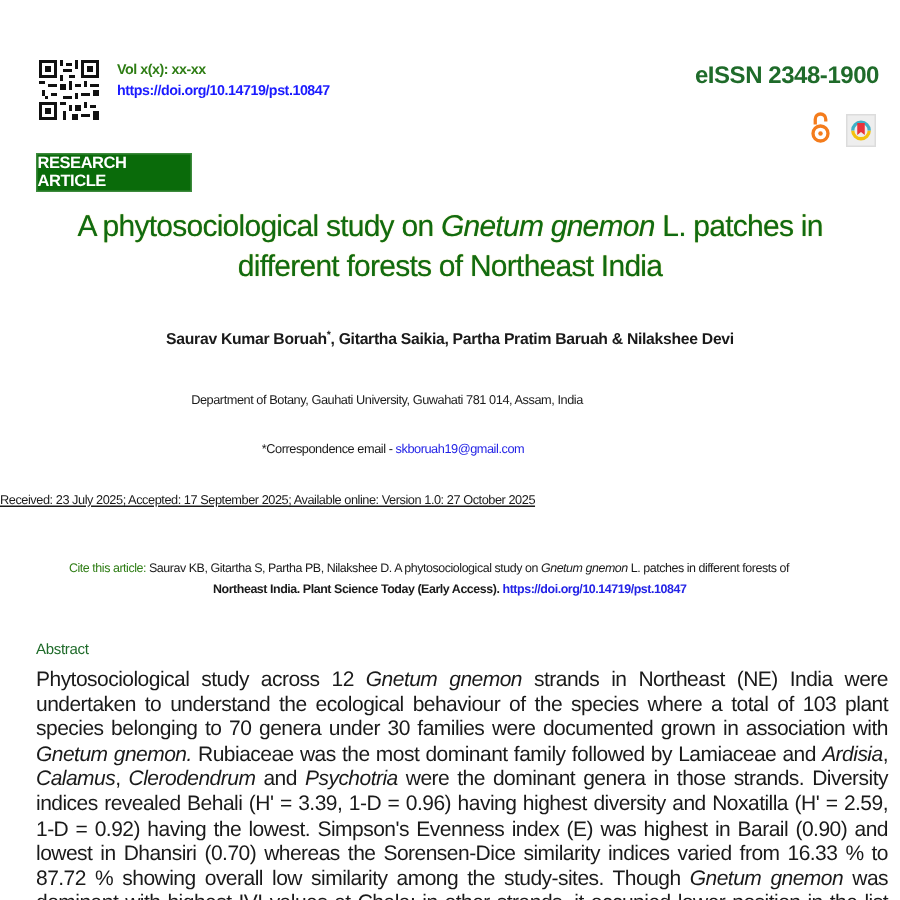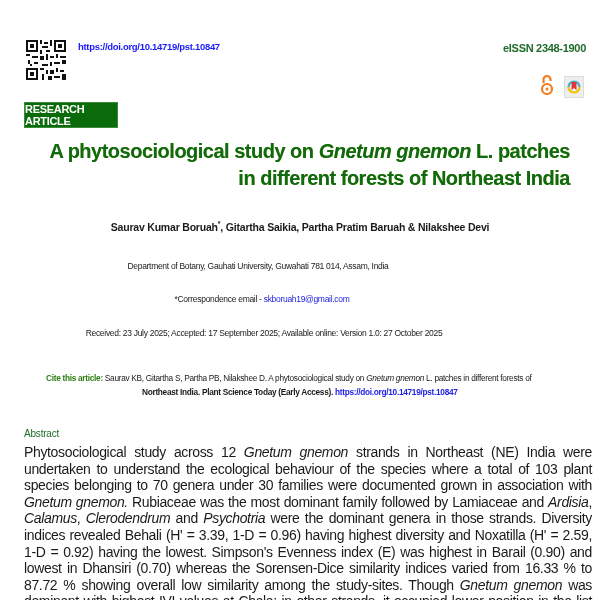--- a/index.html
+++ b/index.html
@@ -5,38 +5,38 @@
     * { margin: 0; padding: 0; box-sizing: border-box; }
     html, body { width: 600px; height: 600px; background: #ffffff; overflow: hidden; }
     body { position: relative; font-family: "Liberation Sans", sans-serif; color: #1a1a1a; }
 
     .qr { position: absolute; left: 26px; top: 40px; width: 40px; height: 40px; }
     .journal { position: absolute; left: 78px; top: 40px; font-family: "Liberation Sans", sans-serif; font-size: 9.5px; line-height: 14px; letter-spacing: -0.3px; }
     .journal .name { color: #2e7d14; font-weight: bold; }
     .journal .vol { color: #2e7d14; font-weight: bold; }
     .journal .doi { color: #1a1aff; font-weight: bold; text-decoration: none; }
 
-    .eissn { position: absolute; right: 14px; top: 42px; font-size: 11px; font-weight: bold; color: #1f6b2a; letter-spacing: -0.3px; }
+    .eissn { position: absolute; right: 14px; top: 42px; font-size: 16px; font-weight: bold; color: #1f6b2a; letter-spacing: -0.3px; }
     .oa-icon { position: absolute; left: 540px; top: 74px; width: 14px; height: 22px; }
     .crossmark { position: absolute; left: 564px; top: 76px; width: 20px; height: 22px; background: #eeeeee; border: 1px solid #dcdcdc; display: flex; align-items: center; justify-content: center; }
 
-    .badge { position: absolute; left: 24px; top: 102px; width: 94px; height: 26px; background: #0a6b0a; border: 1px solid #3c8a3c; color: #ffffff; font-size: 11px; font-weight: bold; display: flex; align-items: center; justify-content: center; letter-spacing: -0.3px; }
+    .badge { position: absolute; left: 24px; top: 102px; width: 104px; height: 26px; background: #0a6b0a; border: 1px solid #3c8a3c; color: #ffffff; font-size: 11px; font-weight: bold; display: flex; align-items: center; justify-content: center; letter-spacing: -0.3px; }
 
-    .title { position: absolute; left: 30px; top: 138px; width: 540px; text-align: right; font-size: 20px; font-weight: bold; line-height: 27px; color: #0f6a14; letter-spacing: -0.5px; text-shadow: 0 0 0.6px #9fb21a; }
+    .title { position: absolute; left: 30px; top: 138px; width: 540px; text-align: center; font-size: 20px; font-weight: normal; line-height: 27px; color: #0f6a14; letter-spacing: -0.5px; text-shadow: 0 0 0.6px #9fb21a; }
     .title i { font-style: italic; }
 
     .authors { position: absolute; left: 0; top: 220px; width: 600px; text-align: center; font-size: 10.5px; font-weight: bold; color: #1a1a1a; letter-spacing: -0.2px; }
     .authors sup { font-size: 7px; }
     .affil { position: absolute; left: 0; top: 261px; width: 516px; text-align: center; font-size: 8.5px; color: #1a1a1a; letter-spacing: -0.3px; }
     .corr { position: absolute; left: 0; top: 294px; width: 524px; text-align: center; font-size: 8.5px; color: #1a1a1a; letter-spacing: -0.3px; }
     .corr a { color: #2323e6; text-decoration: none; }
-    .dates { position: absolute; left: 0; top: 328px; width: 528px; text-align: center; font-size: 8.5px; color: #1a1a1a; letter-spacing: -0.3px; }
+    .dates { position: absolute; left: 0; top: 328px; width: 528px; text-align: left; font-size: 8.5px; color: #1a1a1a; letter-spacing: -0.3px; text-decoration: underline; }
 
     .cite { position: absolute; left: 46px; top: 371px; width: 520px; font-size: 8.3px; line-height: 14px; color: #1a1a1a; letter-spacing: -0.3px; }
-    .cite .lbl { color: #2e7d14; font-weight: bold; }
+    .cite .lbl { color: #2e7d14; font-weight: normal; }
     .cite .cont { padding-left: 96px; display: block; font-weight: bold; }
     .cite a { color: #2323e6; text-decoration: none; }
 
     .abs-head { position: absolute; left: 24px; top: 428px; font-size: 10px; font-weight: normal; color: #1f6b2a; letter-spacing: -0.2px; }
     .abstract { position: absolute; left: 24px; top: 444px; width: 568px; font-size: 14px; line-height: 16.6px; color: #1a1a1a; text-align: justify; letter-spacing: -0.35px; }
     .abstract i { font-style: italic; }
   </style>
 </head>
 <body>
 
@@ -80,20 +80,21 @@
       <rect x="17" y="15" width="2" height="1"></rect>
         <rect x="14" y="18" width="3" height="1"></rect>
         <rect x="18" y="17" width="2" height="3"></rect>
       <rect x="11" y="18" width="2" height="2"></rect>
         <rect x="2" y="12" width="1" height="1"></rect>
     </g>
   </svg>
 </div>
 
 <div class="journal">
+  <div class="vol">Vol x(x): xx-xx</div>
   <a class="doi">https://doi.org/10.14719/pst.10847</a>
 </div>
 
 <div class="eissn">eISSN 2348-1900</div>
 
 <div class="oa-icon">
   <svg width="14" height="22" viewBox="0 0 14 22">
     <path d="M3.5 9 V5.5 a3.5 3.5 0 0 1 7 0 V7" fill="none" stroke="#f47c1c" stroke-width="2.2"></path>
     <circle cx="7" cy="15" r="5" fill="none" stroke="#f47c1c" stroke-width="2.2"></circle>
     <circle cx="7" cy="15" r="1.5" fill="#f47c1c"></circle>

